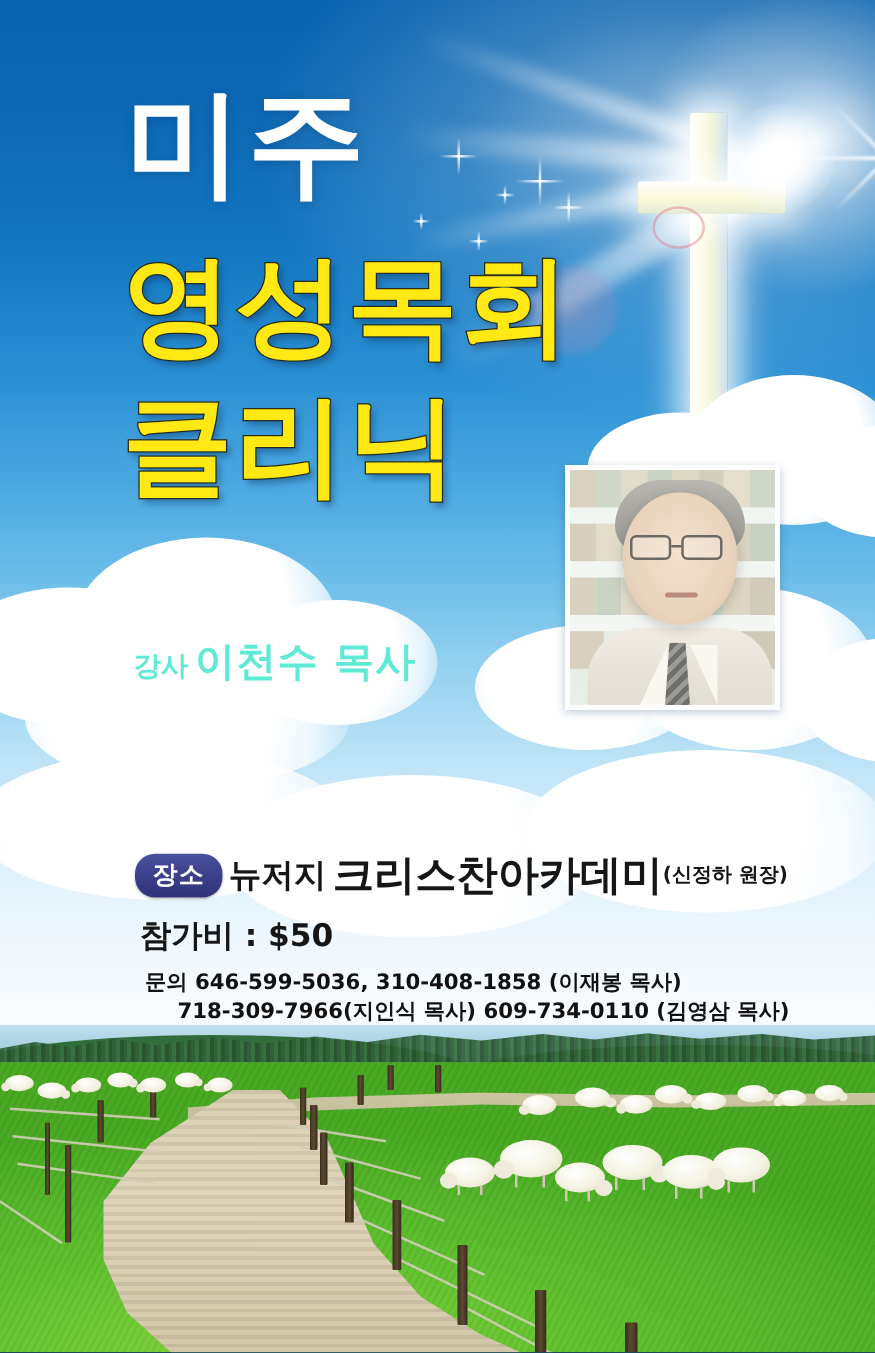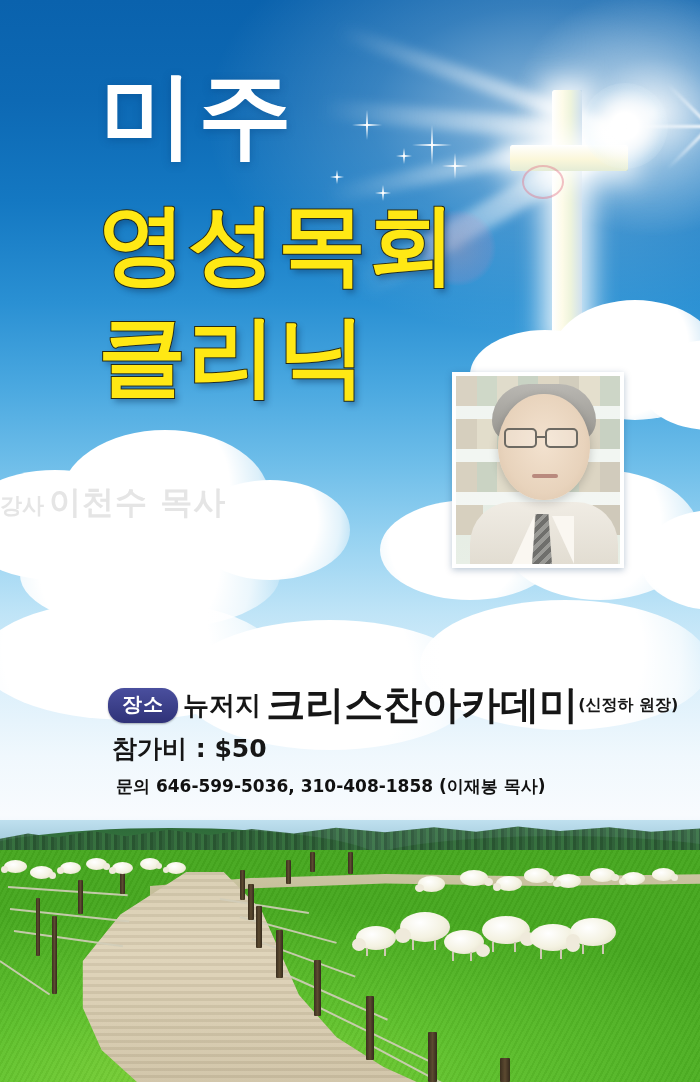--- a/index.html
+++ b/index.html
@@ -158,22 +158,22 @@
   .tie{
     position:absolute; left:76px; bottom:0; width:20px; height:50px;
     background:repeating-linear-gradient(135deg,#9a9a96 0 4px,#6f6f6c 4px 8px);
     clip-path:polygon(18% 0,82% 0,100% 100%,0% 100%);
   }
 
   
   .kr{ font-family:"DejaVu Sans","Liberation Sans",sans-serif; }
 
   .speaker-line{
-    position:absolute; left:0; top:481px; width:440px; text-align:left;
-    color:#e5e5e5; white-space:nowrap;
+    position:absolute; left:0; top:508px; width:440px; text-align:center;
+    color:#5eead4; white-space:nowrap;
   }
   .sp-sm{ font-size:22px; font-weight:bold; }
   .sp-lg{ font-size:32px; font-weight:bold; letter-spacing:1px; }
   .speaker-sub{
     position:absolute; left:0; top:531px; width:440px; text-align:right;
     font-size:18px; font-weight:bold; color:#1a1a1a; white-space:nowrap;
   }
 
   .badge{
     display:inline-block; vertical-align:middle;
@@ -188,21 +188,21 @@
   .row-date{ left:108px; top:589px; }
   .d-year{ font-size:25px; font-weight:bold; vertical-align:middle; }
   .d-big{ font-size:37px; font-weight:bold; vertical-align:middle; }
   .d-sm{ font-size:21px; font-weight:bold; vertical-align:middle; }
   .d-par{ font-size:23px; font-weight:bold; vertical-align:middle; }
 
   .row-recept{ left:178px; top:630px; font-size:24px; font-weight:bold; }
 
   .row-venue{ left:108px; top:678px; }
   .v-pre{ font-size:26px; font-weight:bold; vertical-align:middle; }
-  .v-main{ font-size:39px; font-weight:bold; vertical-align:middle; letter-spacing:0px;margin-top:16px; }
+  .v-main{ font-size:33px; font-weight:bold; vertical-align:middle; letter-spacing:0px;margin-top:16px; }
   .v-sub{ font-size:16px; font-weight:bold; vertical-align:middle; }
 
   .row-fee{ left:112px; top:732px; font-size:25px; font-weight:bold; }
 
   .contact{
     position:absolute; left:116px; top:775px; font-size:17px; font-weight:bold;
     color:#111; line-height:1.35; white-space:nowrap;
   }
   .contact .l2{ padding-left:26px; display:block; }
 
@@ -392,20 +392,21 @@
   <div class="row row-venue kr">
     <span class="badge">장소</span>
     <span class="v-pre">뉴저지</span>
     <span class="v-main">크리스찬아카데미</span><span class="v-sub">(신정하 원장)</span>
   </div>
 
   <div class="row row-fee kr">참가비 : $50</div>
 
   <div class="contact kr">
     <span>문의 646-599-5036, 310-408-1858 (이재봉 목사)</span>
+    <span class="l2">718-309-7966(지인식 목사) 609-734-0110 (김영삼 목사)</span>
   </div>
 
   <div class="meadow">
     <div class="far-hill"></div>
     <div class="hill-left"></div>
     <div class="hill-right"></div>
     <div class="tree-band"></div>
     <div class="grass"></div>
     <div class="grass-tex"></div>
     <div class="path2"></div>

